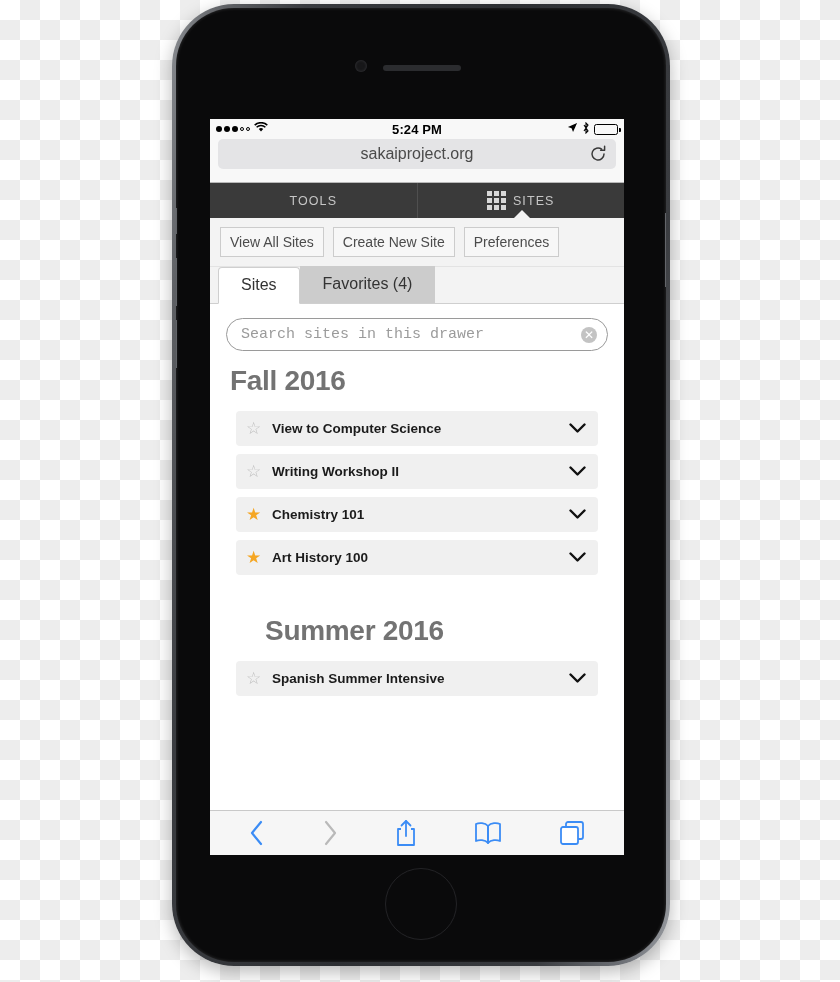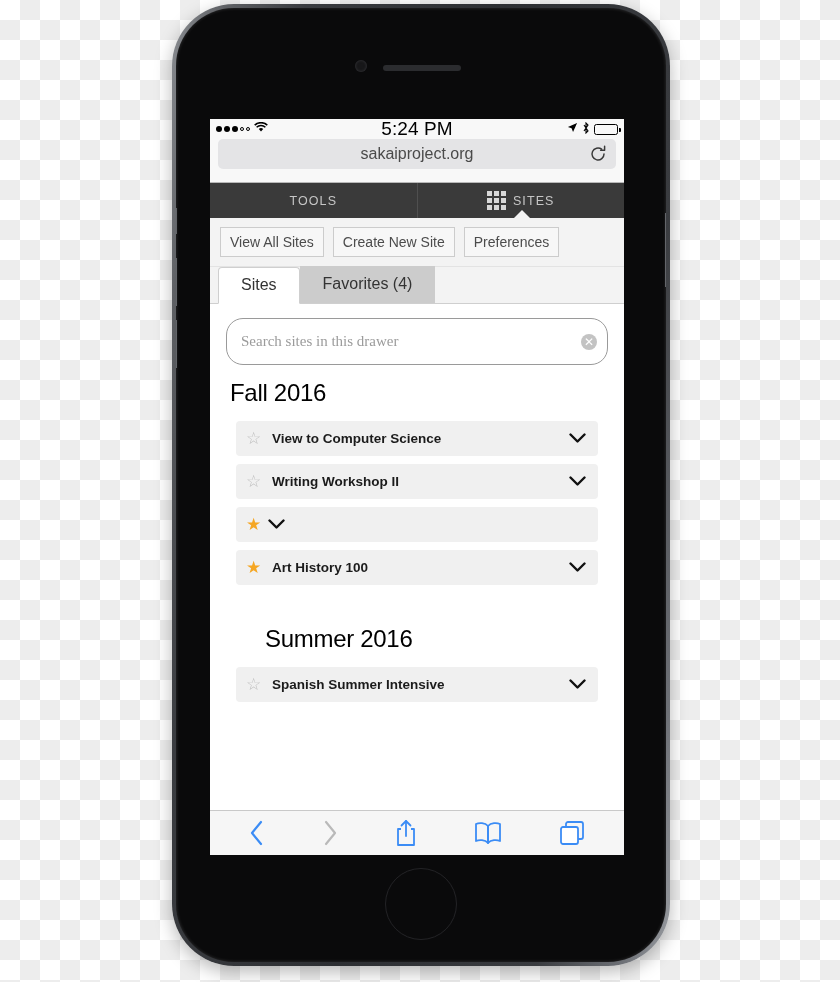--- a/index.html
+++ b/index.html
@@ -84,21 +84,21 @@
     font-size: 12px;
     color: #000;
     position: relative;
   }
   .sb-left { display: flex; align-items: center; gap: 4px; }
   .sb-dots { display: flex; gap: 2px; align-items: center; }
   .sb-dot { width: 6px; height: 6px; border-radius: 50%; background: #000; }
   .sb-dot.empty { background: transparent; border: 1px solid #000; width: 4px; height: 4px; }
   .sb-time {
     position: absolute; left: 0; right: 0; text-align: center;
-    font-size: 19px; font-weight: normal; letter-spacing: .1px;
+    font-size: 13px; font-weight: bold; letter-spacing: .1px;
   }
   .sb-right { margin-left: auto; display: flex; align-items: center; gap: 4px; }
   .battery {
     width: 24px; height: 11px; border: 1px solid #000; border-radius: 2.5px;
     position: relative; padding: 1px;
   }
   .battery::after {
     content: ""; position: absolute; right: -4px; top: 3px;
     width: 2px; height: 4px; background: #000; border-radius: 0 1px 1px 0;
   }
@@ -200,38 +200,38 @@
     border-color: #cfcfcf; border-bottom-color: #ffffff;
     border-radius: 4px 4px 0 0;
     margin-bottom: -1px;
   }
   .drawer-tab.inactive { background: #cccccc; }
 
   
   #drawer-body { background: #fff; padding: 14px 16px 0 16px; }
   #search-wrap { position: relative; margin-bottom: 14px; }
   #search-input {
-    width: 100%; height: 47px;
+    width: 100%; height: 33px;
     border: 1px solid #9a9a9a; border-radius: 17px;
     padding: 0 34px 0 14px;
     font-size: 15px; color: #ef4444;
-    font-family: Liberation Serif, serif;
+    font-family: Liberation Mono, monospace;
     background: #fff; outline: none;
   }
   #search-input::placeholder { color: #9b9b9b; }
   #search-clear {
     position: absolute; right: 11px; top: 50%; margin-top: -8px;
     width: 16px; height: 16px; border-radius: 50%;
     background: #c3c3c3; color: #fff;
     font-size: 12px; line-height: 16px; text-align: center;
     font-family: "Liberation Sans", sans-serif;
   }
 
   .term-heading {
-    font-size: 24px; font-weight: normal; color: #000000;
+    font-size: 28px; font-weight: bold; color: #737373;
     margin: 12px 0 14px 4px; letter-spacing: -.3px;
   }
 
   .site-row {
     background: #f0f0f0;
     border-radius: 4px;
     height: 35px;
     margin: 0 10px 8px 10px;
     display: flex; align-items: center;
     padding: 0 12px 0 10px;
@@ -377,20 +377,21 @@
           <span class="site-name">Writing Workshop II</span>
           <span class="chev">
             <svg width="17" height="11" viewBox="0 0 17 11">
                 <path d="M1.5 1.5 L8.5 8.5 L15.5 1.5" stroke="#111" stroke-width="2.4" fill="none" stroke-linecap="round" stroke-linejoin="round"></path>
               </svg>
           </span>
         </div>
 
         <div class="site-row">
           <span class="site-star fav">★</span>
+          <span class="site-name">Chemistry 101</span>
           <span class="chev">
             <svg width="17" height="11" viewBox="0 0 17 11">
                 <path d="M1.5 1.5 L8.5 8.5 L15.5 1.5" stroke="#111" stroke-width="2.4" fill="none" stroke-linecap="round" stroke-linejoin="round"></path>
               </svg>
           </span>
         </div>
 
         <div class="site-row">
           <span class="site-star fav">★</span>
           <span class="site-name">Art History 100</span>

